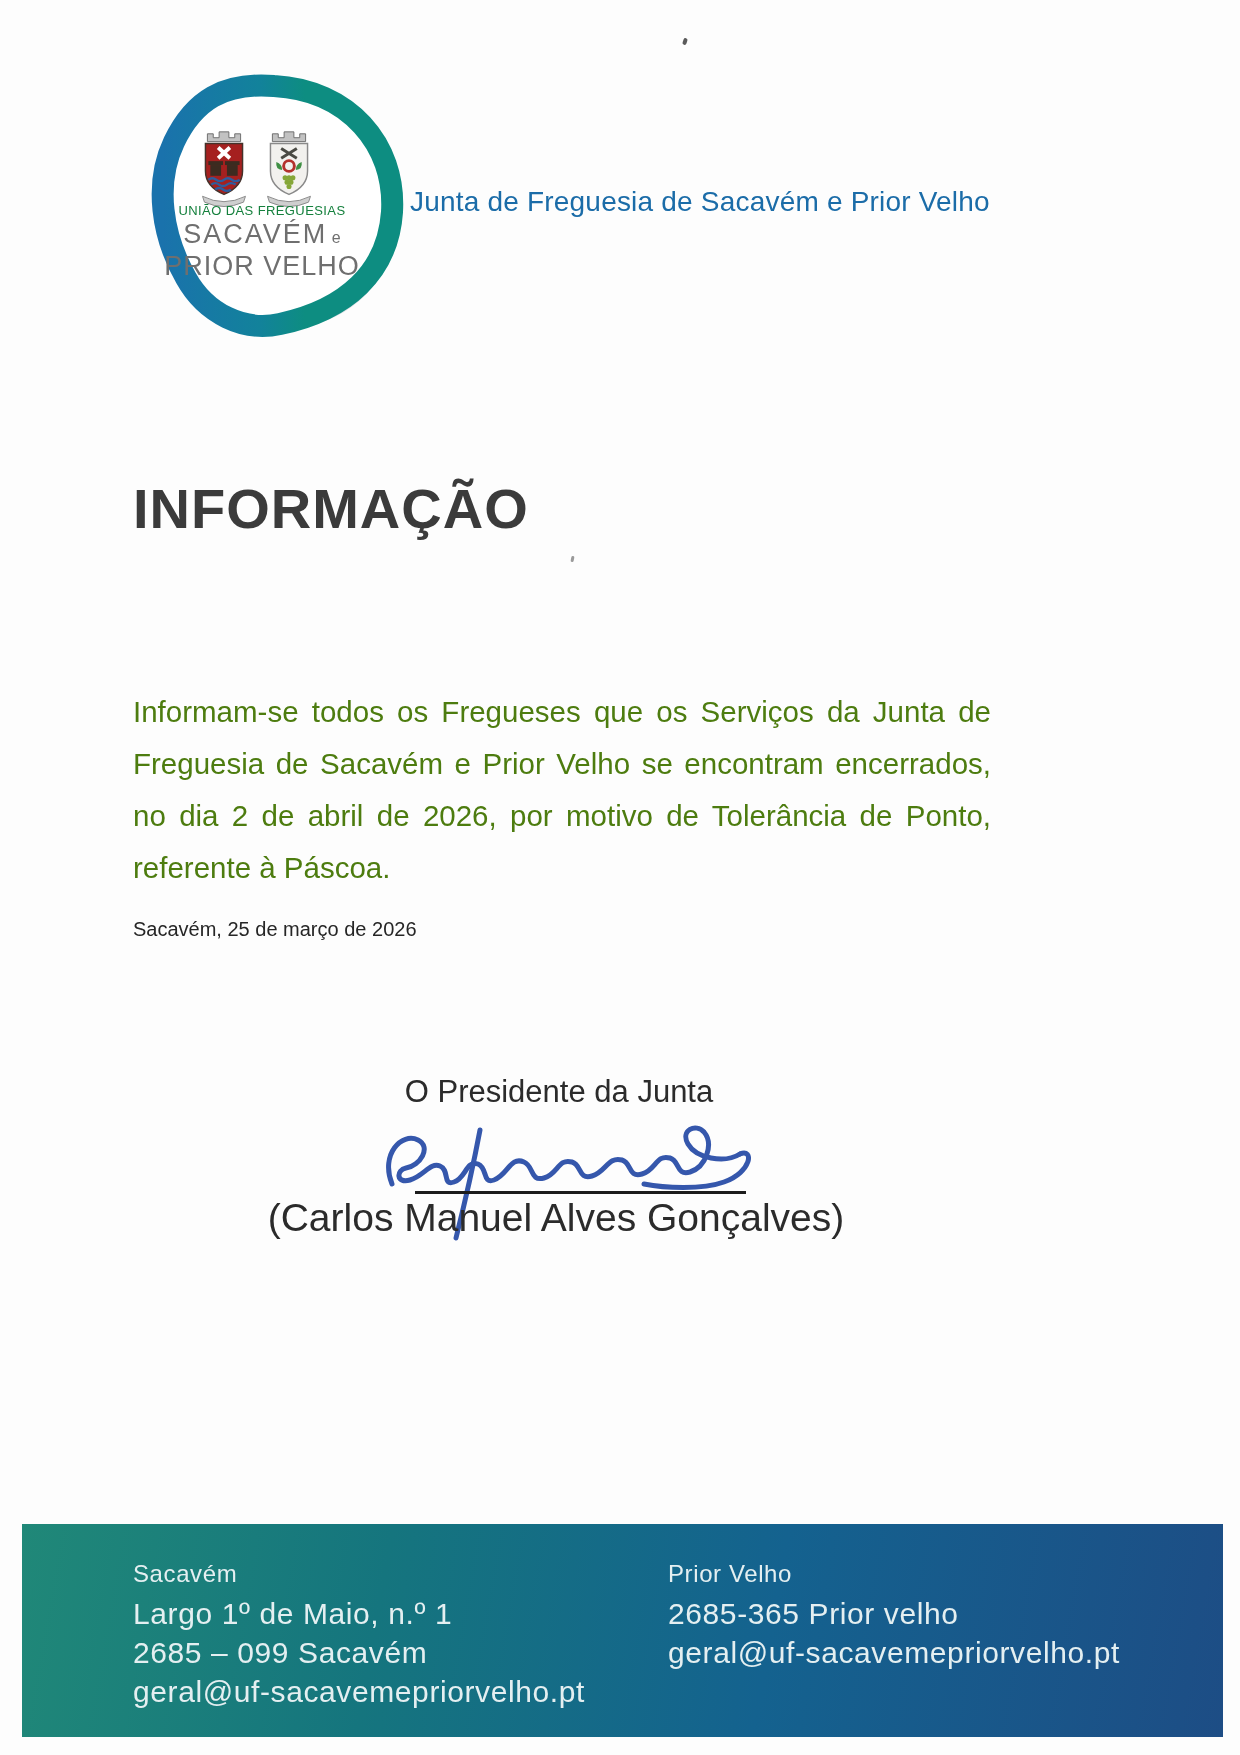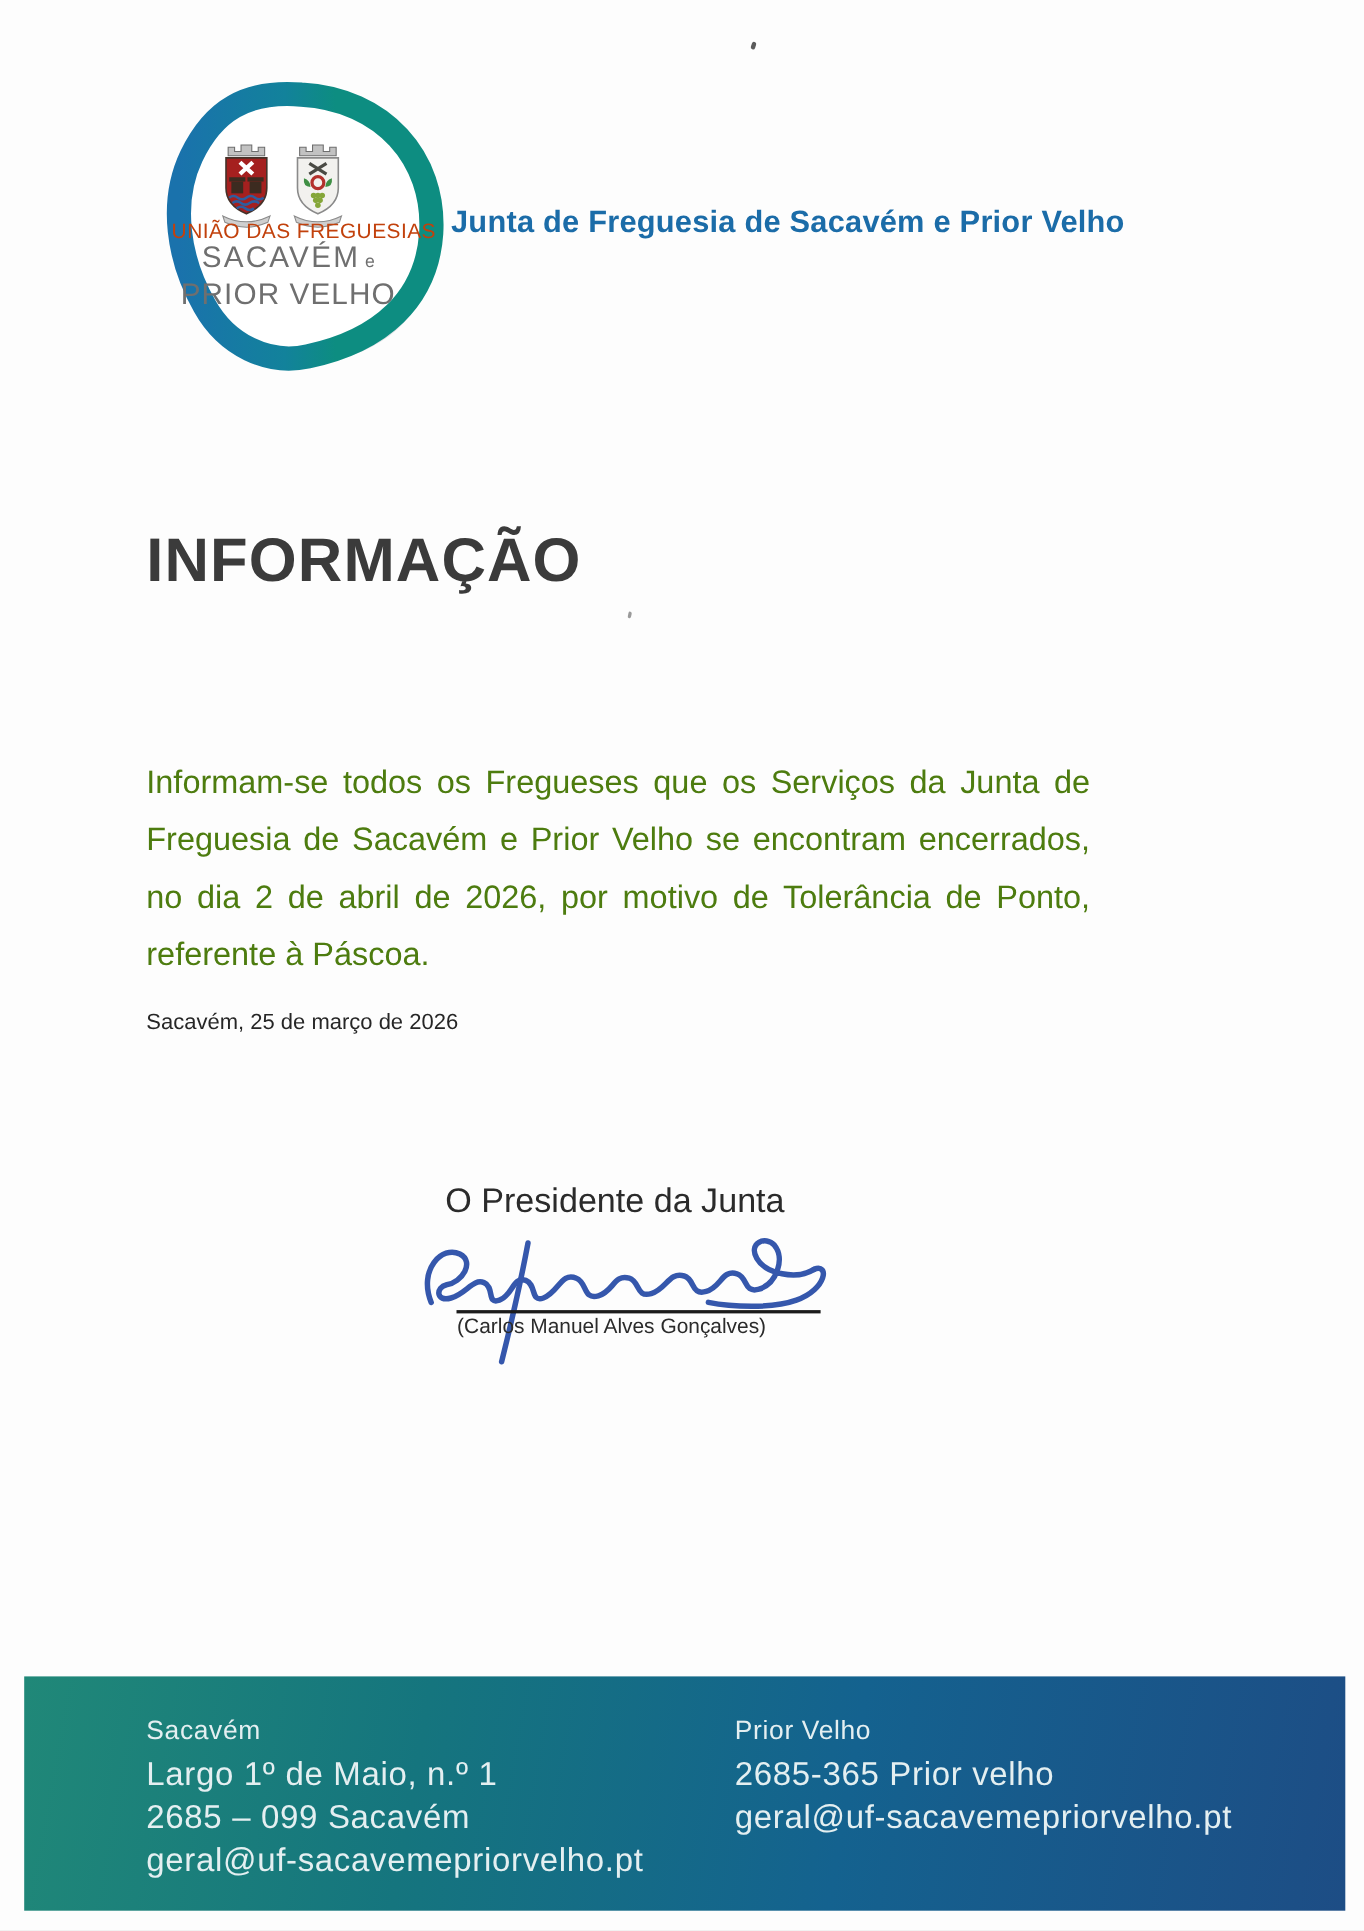--- a/index.html
+++ b/index.html
@@ -7,28 +7,28 @@
     position:relative;width:1240px;height:1755px;margin:0 auto;
     background:#fdfdfd;overflow:hidden;
     font-family:"Liberation Sans",sans-serif;color:#2a2a2a;
   }
   
   .logo{position:absolute;left:148px;top:80px;width:258px;height:252px;}
   .logo svg.blob{position:absolute;left:0;top:0;overflow:visible;}
   .logo-content{position:absolute;left:0;top:0;width:258px;height:252px;}
   .crest{position:absolute;}
   .logo-text{position:absolute;left:8px;top:121px;width:212px;text-align:center;}
-  .logo-line1{font-size:19px;letter-spacing:.4px;color:#c2410c;line-height:19px;white-space:nowrap;}
+  .logo-line1{font-size:13px;letter-spacing:.4px;color:#15803d;line-height:19px;white-space:nowrap;}
   .logo-line2{font-size:27px;color:#6f6f6f;letter-spacing:2px;line-height:29px;white-space:nowrap;}
   .logo-line2 .small-e{font-size:16px;letter-spacing:0;}
   .logo-line3{font-size:27px;color:#6f6f6f;letter-spacing:1px;line-height:29px;white-space:nowrap;}
   
   .org-title{
     position:absolute;left:410px;top:186px;width:600px;
-    font-size:28px;font-weight:bold;color:#1b6ca8;letter-spacing:.2px;white-space:nowrap;
+    font-size:28px;font-weight:normal;color:#1b6ca8;letter-spacing:.2px;white-space:nowrap;
   }
   
   .doc-title{
     position:absolute;left:133px;top:476px;width:856px;margin:0;
     font-size:56px;font-weight:bold;color:#3b3b3b;letter-spacing:1px;
   }
   
   .body-par{
     position:absolute;left:133px;top:686px;width:858px;margin:0;
     font-size:29.5px;line-height:52px;color:#4d7c0f;text-align:justify;
@@ -39,21 +39,21 @@
   }
   
   .sig-role{
     position:absolute;left:133px;top:1074px;width:852px;
     text-align:center;font-size:31px;color:#2b2b2b;
   }
   .sig-svg{position:absolute;left:362px;top:1104px;overflow:visible;}
   .sig-line{position:absolute;left:415px;top:1191px;width:331px;height:3px;background:#1c1c1c;}
   .sig-name{
     position:absolute;left:133px;top:1196px;width:846px;
-    text-align:center;font-size:19px;color:#2b2b2b;
+    text-align:center;font-size:39px;color:#2b2b2b;
   }
   
   .footer{
     position:absolute;left:22px;top:1524px;width:1201px;height:213px;
     background:linear-gradient(100deg,#208878 0%,#15757e 30%,#14628f 62%,#1d4d85 100%);
   }
   .f-col{position:absolute;top:30px;color:#e4eff1;letter-spacing:.6px;}
   .f-col-1{left:111px;}
   .f-col-2{left:646px;}
   .f-title{font-size:24px;line-height:40px;}

